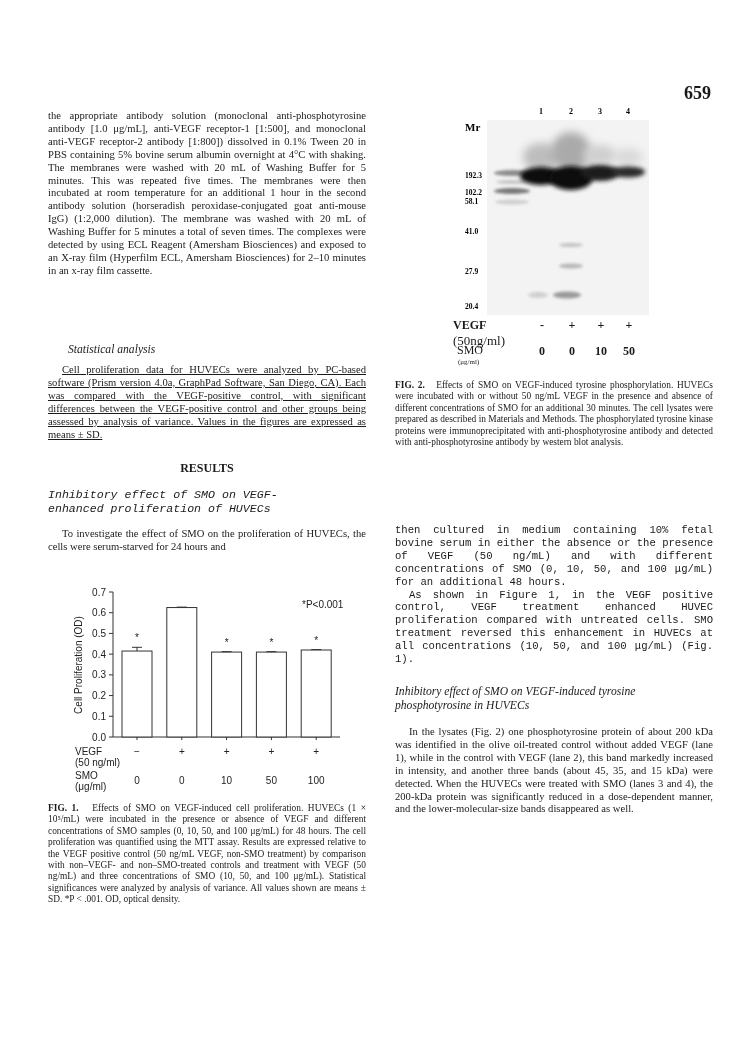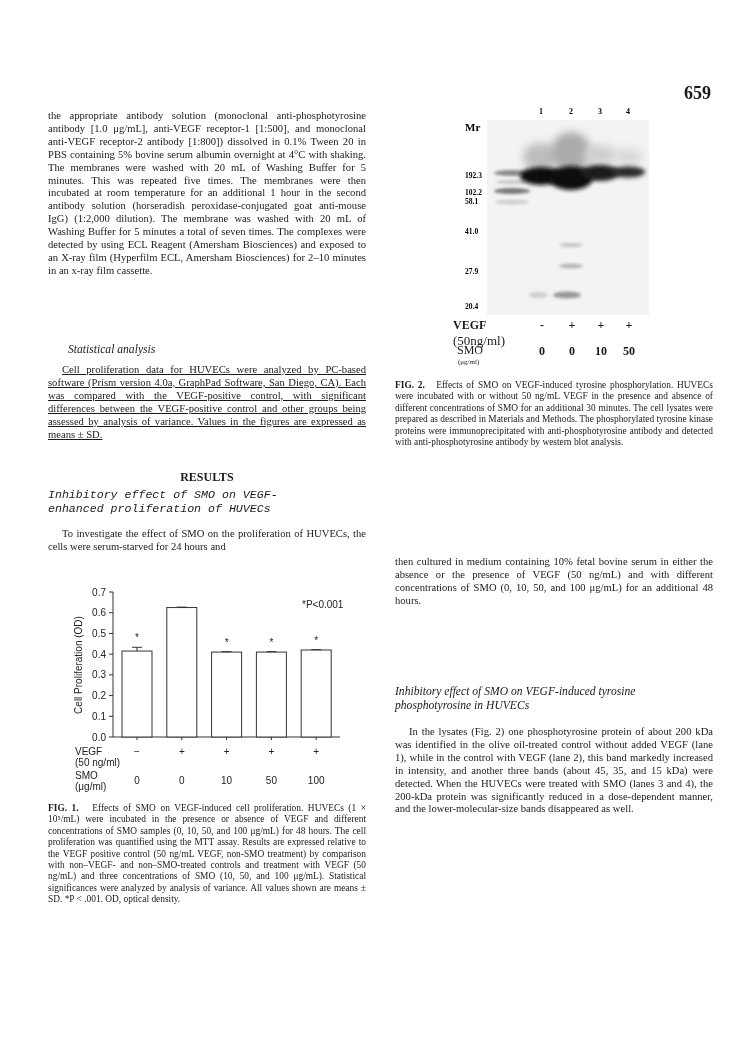--- a/index.html
+++ b/index.html
@@ -4,21 +4,21 @@
 <style>
   html,body{margin:0;padding:0;background:#fff;}
   body{width:744px;height:1052px;position:relative;overflow:hidden;color:#1a1a1a;
        font-family:"Liberation Serif","DejaVu Serif",serif;}
   .abs{position:absolute;}
   .pagenum{left:684px;top:83px;font-weight:bold;font-size:18px;}
   .col{font-size:10.6px;line-height:12.9px;text-align:justify;}
   .col p{margin:0;}
   .indent{text-indent:14px;}
   .subhead{font-style:italic;font-size:11.6px;line-height:14px;}
-  .results{font-weight:bold;font-size:12px;text-align:center;margin-top:9px;}
+  .results{font-weight:bold;font-size:12px;text-align:center;}
   .caption{font-size:9.4px;line-height:11.4px;text-align:justify;}
   .caption b{font-weight:bold;}
   svg text{font-family:"Liberation Sans","DejaVu Sans",sans-serif;}
   .gel-lbl{font-family:"Liberation Serif","DejaVu Serif",serif;font-weight:bold;}
 </style>
 </head>
 <body>
 
 <div class="abs pagenum">659</div>
 
@@ -180,21 +180,22 @@
     <div class="abs gel-lbl" style="left: 563px; top: 344px; font-size: 12px; width: 18px; text-align: center;">0</div>
     <div class="abs gel-lbl" style="left: 592px; top: 344px; font-size: 12px; width: 18px; text-align: center;">10</div>
     <div class="abs gel-lbl" style="left: 620px; top: 344px; font-size: 12px; width: 18px; text-align: center;">50</div>
   </div>
 
 <div class="abs caption" style="left:395px;top:380px;width:318px;">
   <b>FIG. 2.</b>&nbsp;&nbsp;
   <span>Effects of SMO on VEGF-induced tyrosine phosphorylation. HUVECs were incubated with or without 50 ng/mL VEGF in the presence and absence of different concentrations of SMO for an additional 30 minutes. The cell lysates were prepared as described in Materials and Methods. The phosphorylated tyrosine kinase proteins were immunoprecipitated with anti-phosphotyrosine antibody and detected with anti-phosphotyrosine antibody by western blot analysis.</span>
 </div>
 
-<div class="abs col" style="left:395px;top:556px;width:318px;">
+<div class="abs col" style="left:395px;top:524px;width:318px;font-family:Liberation Mono, monospace;">
   <p>then cultured in medium containing 10% fetal bovine serum in either the absence or the presence of VEGF (50 ng/mL) and with different concentrations of SMO (0, 10, 50, and 100 μg/mL) for an additional 48 hours.</p>
+  <p class="indent">As shown in Figure 1, in the VEGF positive control, VEGF treatment enhanced HUVEC proliferation compared with untreated cells. SMO treatment reversed this enhancement in HUVECs at all concentrations (10, 50, and 100 μg/mL) (Fig. 1).</p>
 </div>
 
 <div class="abs subhead" style="left:395px;top:685px;width:318px;">Inhibitory effect of SMO on VEGF-induced tyrosine phosphotyrosine in HUVECs</div>
 
 <div class="abs col" style="left:395px;top:726px;width:318px;">
   <p class="indent">In the lysates (Fig. 2) one phosphotyrosine protein of about 200 kDa was identified in the olive oil-treated control without added VEGF (lane 1), while in the control with VEGF (lane 2), this band markedly increased in intensity, and another three bands (about 45, 35, and 15 kDa) were detected. When the HUVECs were treated with SMO (lanes 3 and 4), the 200-kDa protein was significantly reduced in a dose-dependent manner, and the lower-molecular-size bands disappeared as well.</p>
 </div>
 
 </body></html>

